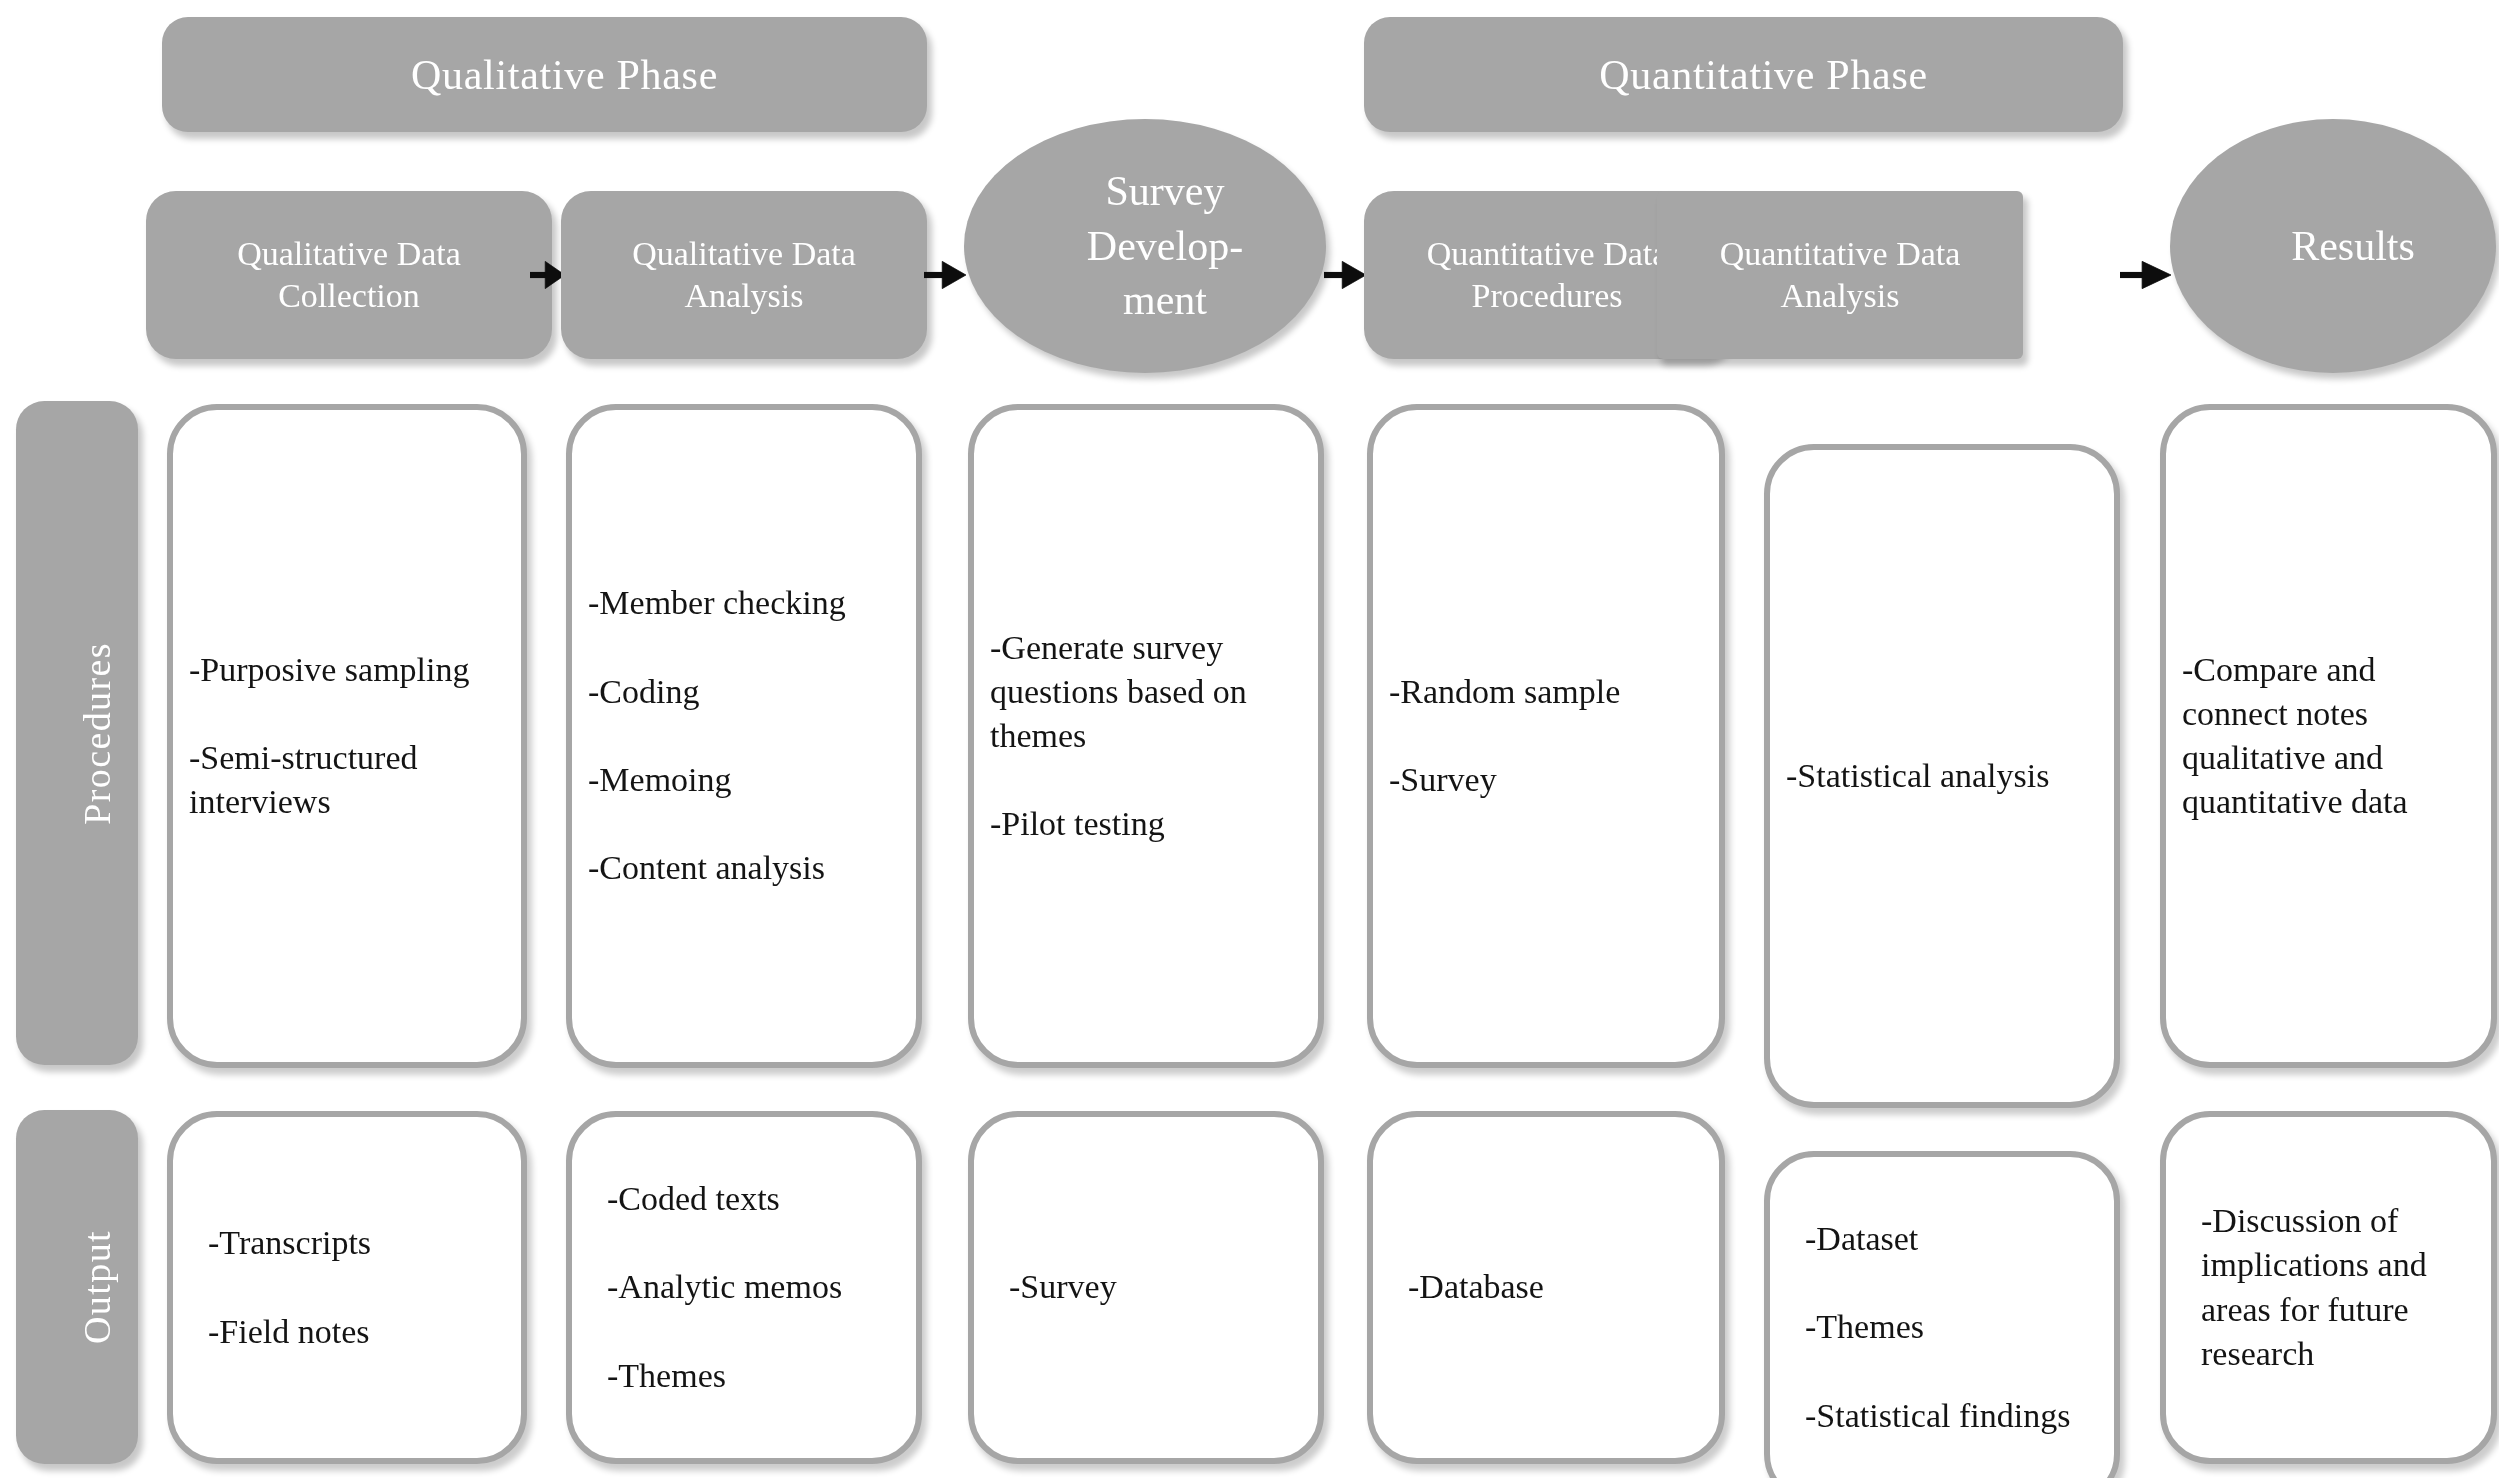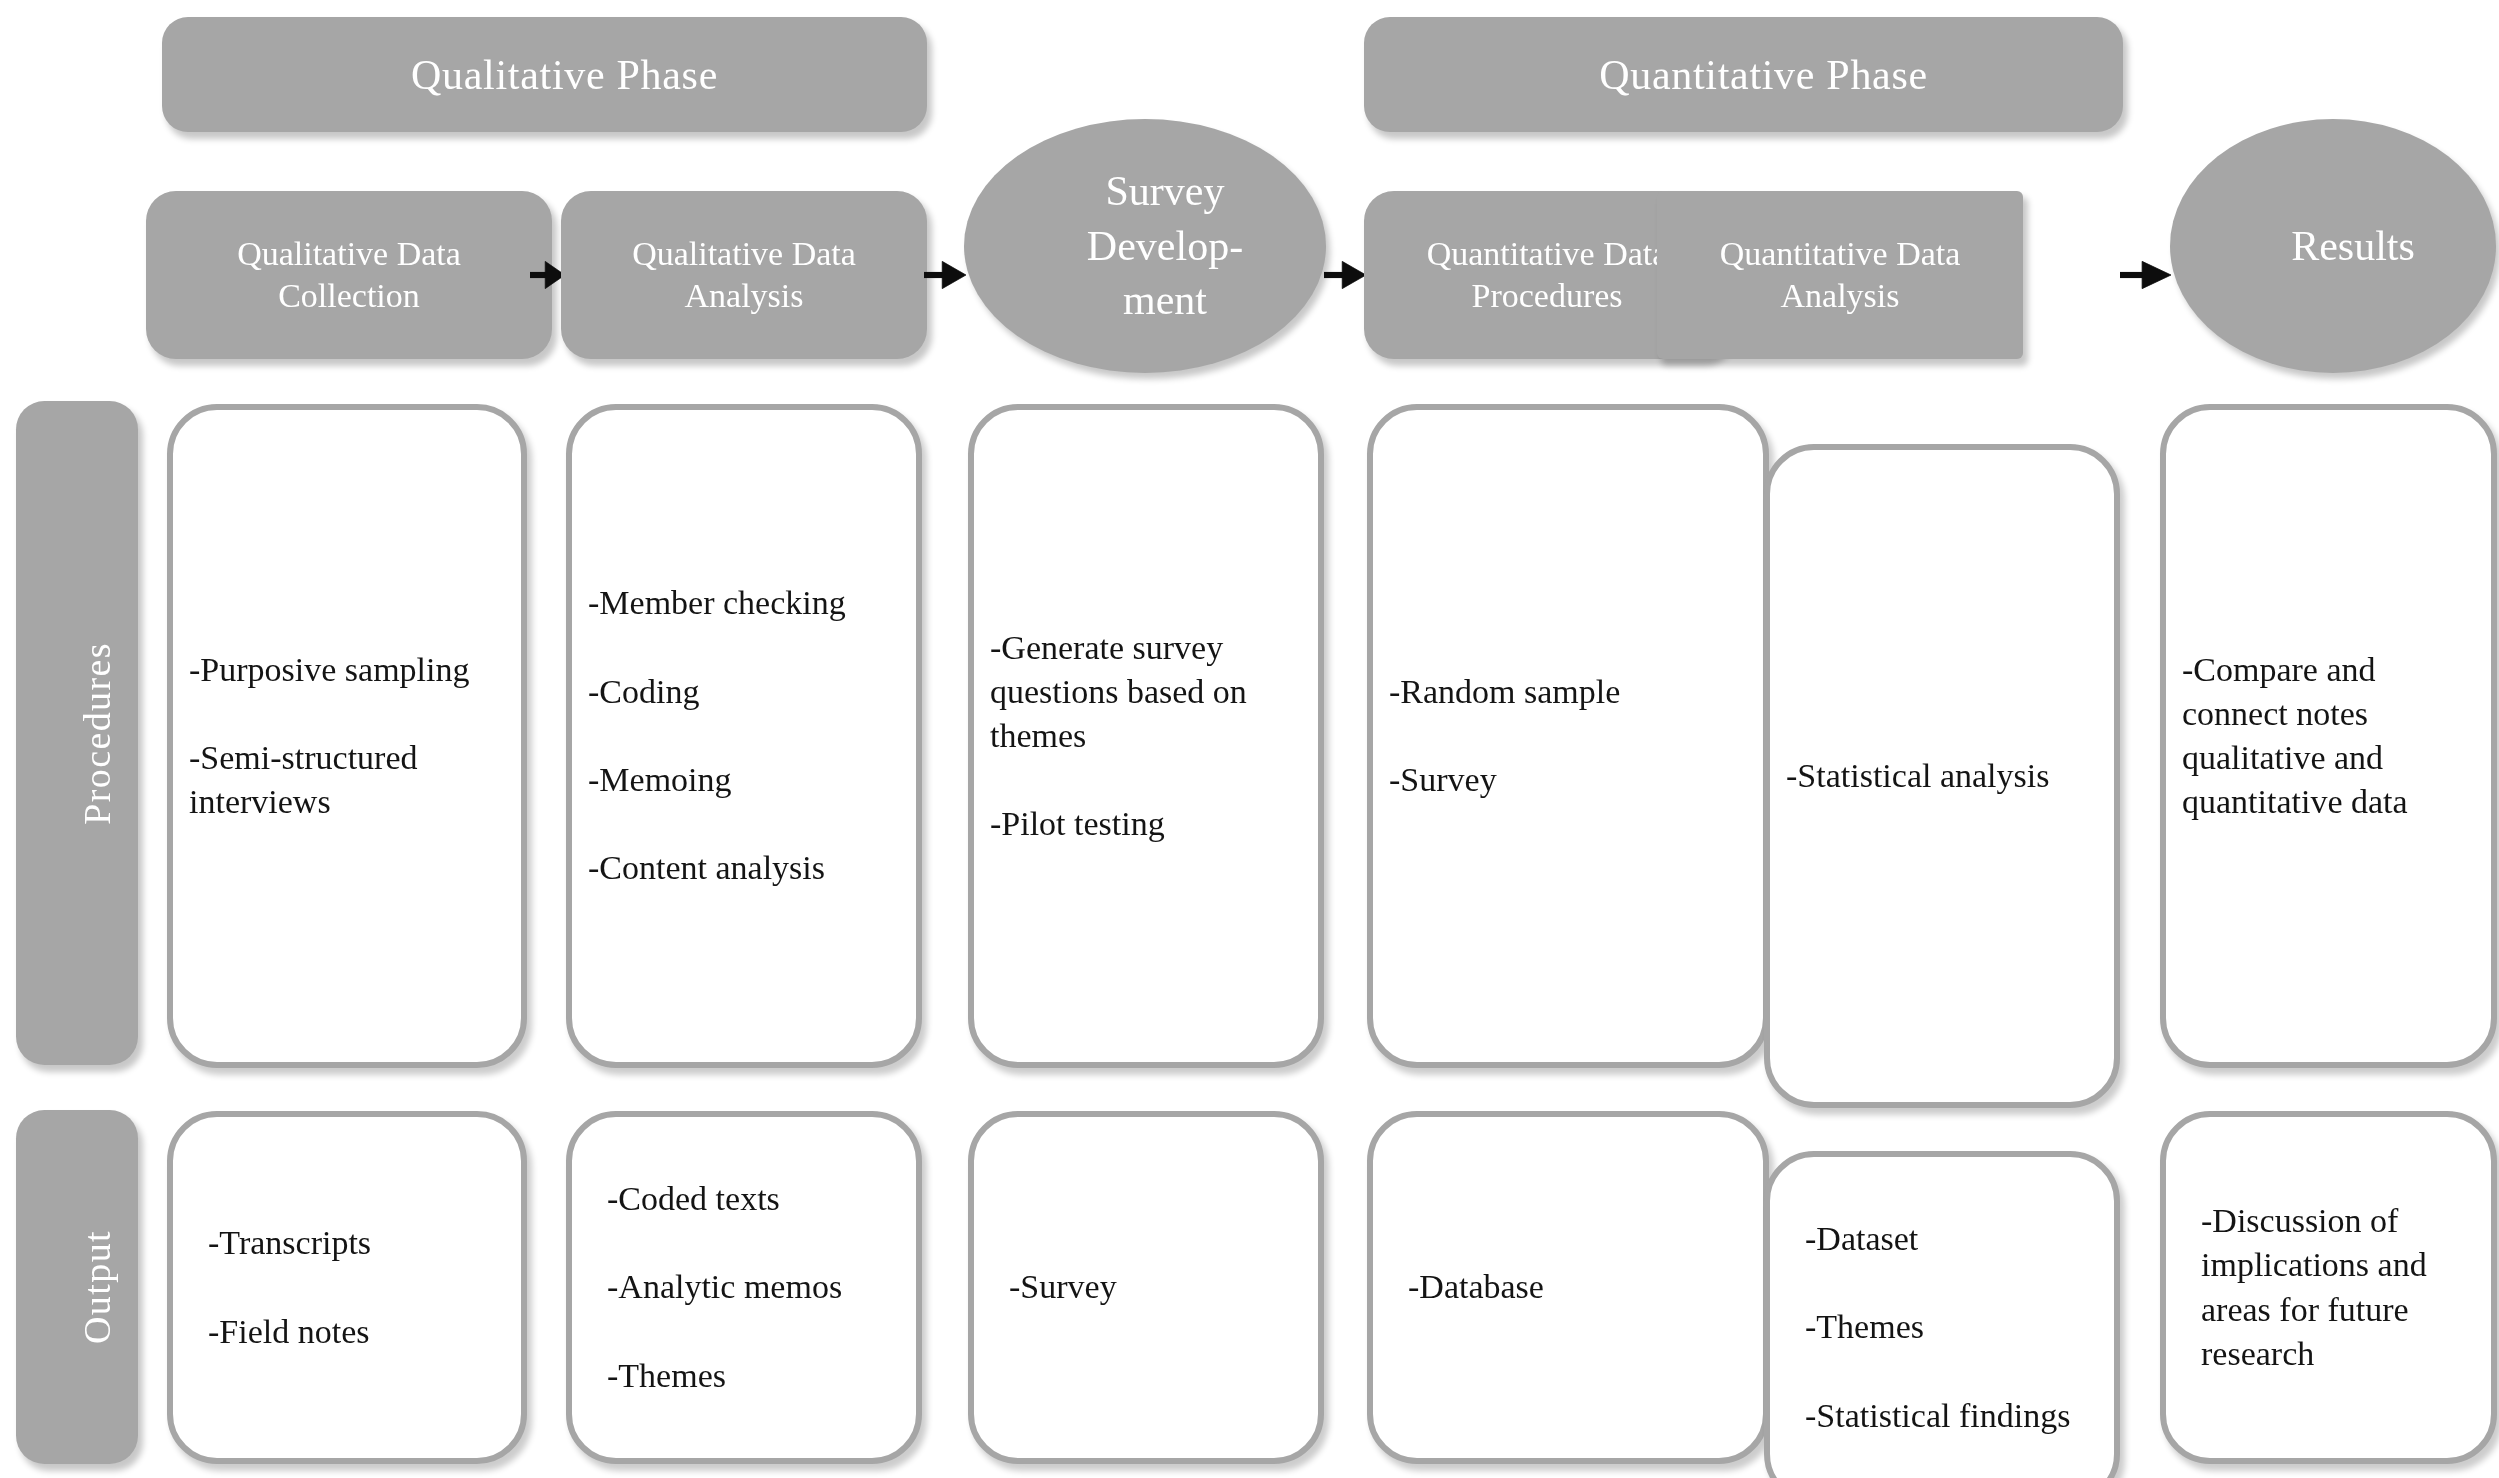--- a/index.html
+++ b/index.html
@@ -57,21 +57,21 @@
     padding:27px 31px 27px 35px;
     color:#141414;font-size:34px;line-height:1.3;
     white-space:pre-line;text-align:left;
     box-shadow:4.7px 6.1px 6.1px rgba(0,0,0,0.2);
   }
   .row-proc{top:404px;height:664px;padding-left:16px;}
   .row-out{top:1111px;height:353px;}
   .col-1{left:167px;width:360px;}
   .col-2{left:566px;width:356px;}
   .col-3{left:968px;width:356px;}
-  .col-4{left:1367px;width:402px;}
+  .col-4{left:1367px;width:358px;}
   .col-5{left:1764px;width:356px;margin-top:40px;}
   .col-6{left:2160px;width:337px;}
 </style>
 </head>
 <body>
 
 <div class="gray-shape phase-header" id="ph-qual">Qualitative Phase</div>
 <div class="gray-shape phase-header" id="ph-quant">Quantitative Phase</div>
 
 <div class="gray-shape flow-rect" id="fr-1">Qualitative Data Collection</div>

